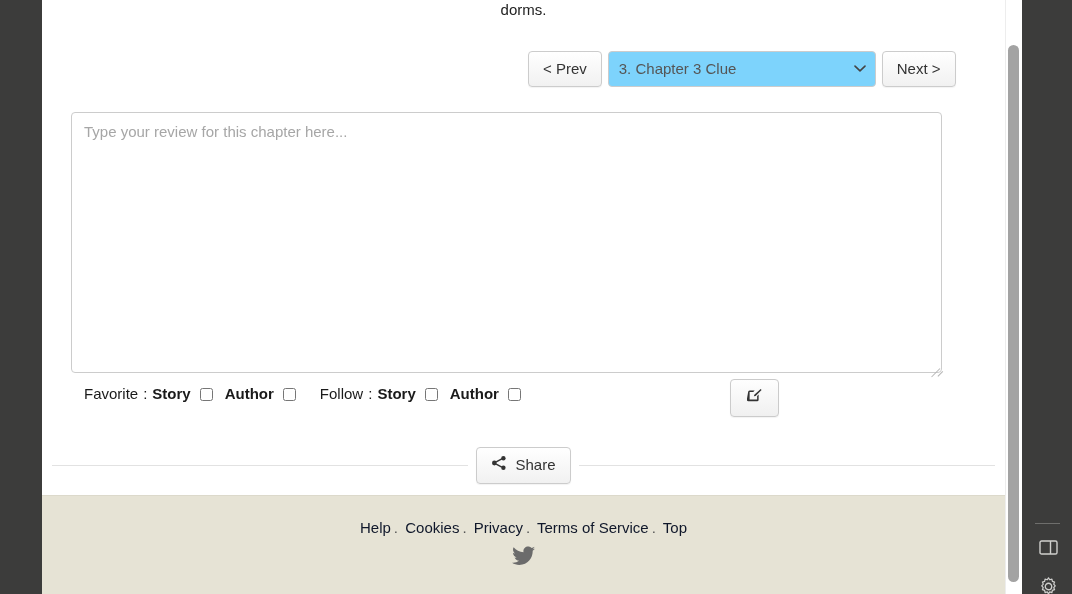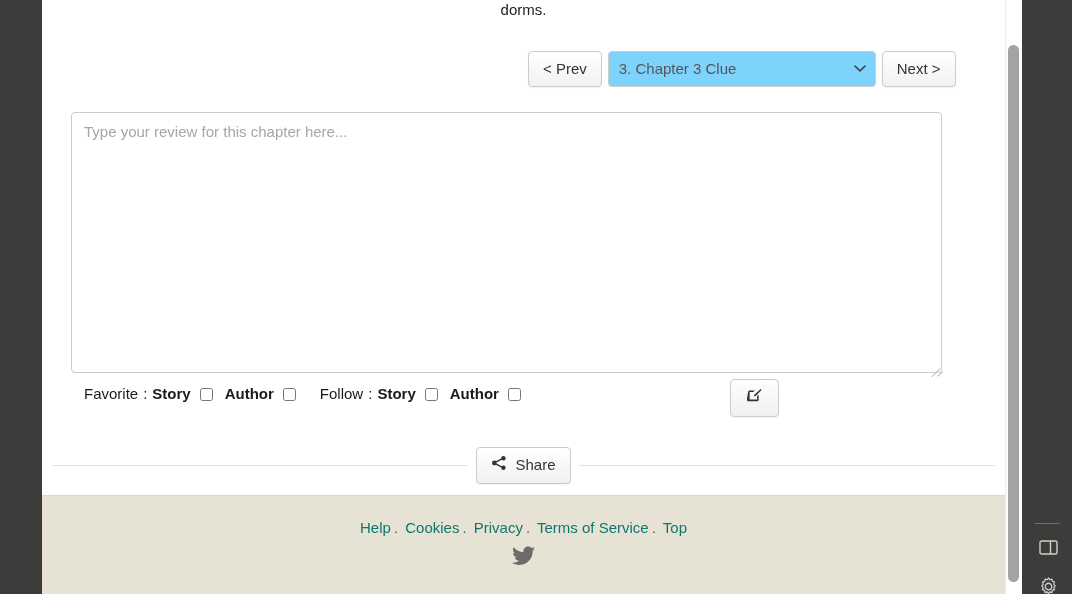--- a/index.html
+++ b/index.html
@@ -264,21 +264,21 @@
     position: absolute;
     left: 0;
     top: 22px;
     width: 963px;
     text-align: center;
     font-size: 15px;
     color: #4a5a86;
     line-height: 20px;
   }
   .footer-links a {
-    color: #0f766e;
+    color: #0f172a;
     text-decoration: none;
     cursor: pointer;
   }
   .dot { color: #555555; margin: 0 3px; }
   .footer-social {
     position: absolute;
     left: 0;
     top: 50px;
     width: 963px;
     text-align: center;

